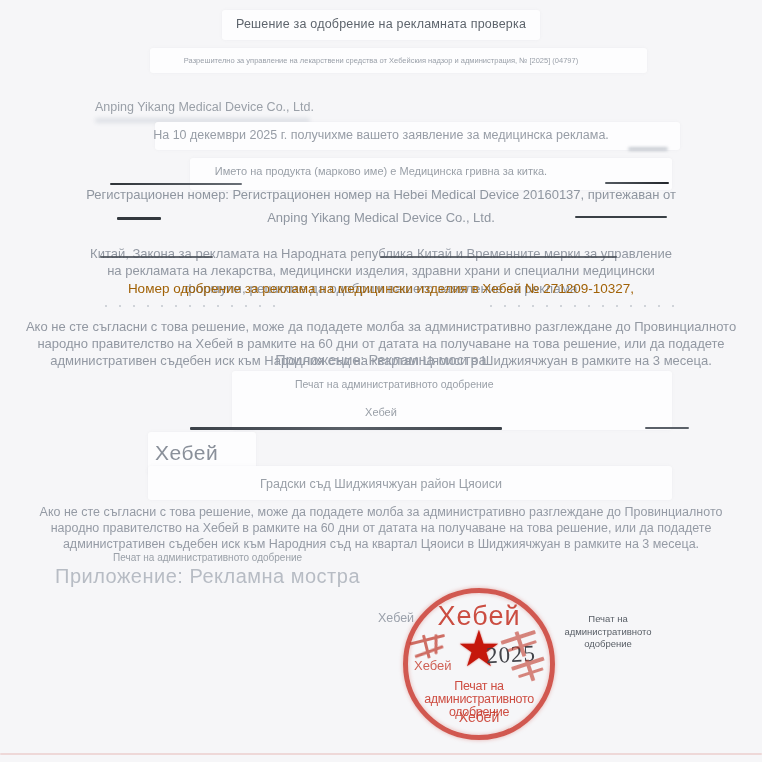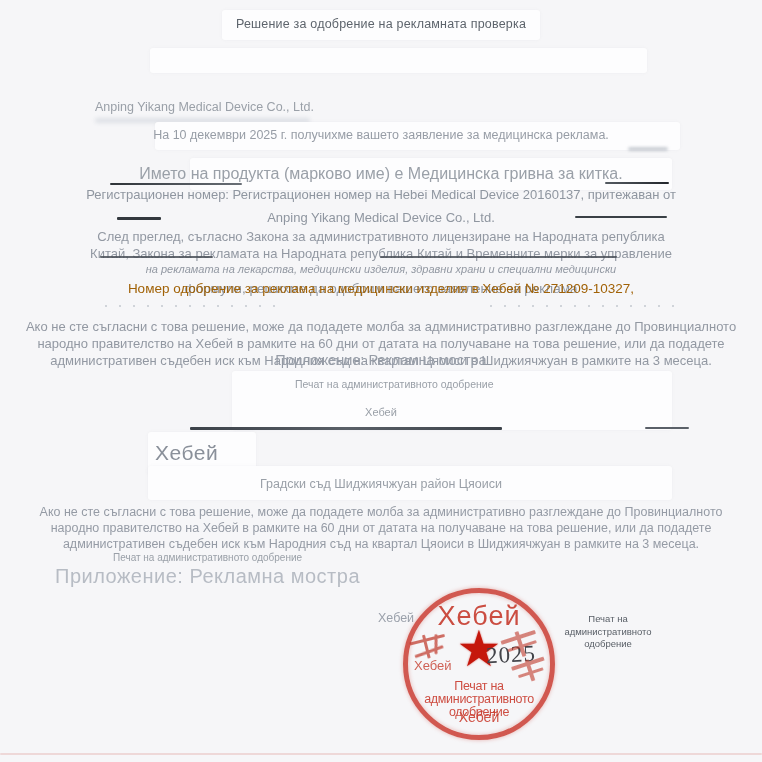--- a/index.html
+++ b/index.html
@@ -36,43 +36,43 @@
 </style>
 </head>
 <body>
 
 <div class="page">
 
   <div class="box" style="left:222px;top:10px;width:318px;height:30px;"></div>
   <div class="t c" style="top:17px;font-size:12.5px;color:#5d646c;letter-spacing:.2px;">Решение за одобрение на рекламната проверка</div>
 
   <div class="box" style="left:150px;top:48px;width:497px;height:25px;"></div>
+  <div class="t c" style="top:56px;font-size:7.5px;color:#9ba1aa;">Разрешително за управление на лекарствени средства от Хебейския надзор и администрация, № [2025] (04797)</div>
 
   <div class="t" style="left:95px;top:100px;font-size:12.5px;color:#9aa0a8;">Anping Yikang Medical Device Co., Ltd.</div>
   <div class="smudge" style="left:95px;top:118px;width:215px;height:5px;background:#aab3c0;opacity:.32;filter:blur(2px);"></div>
 
   <div class="box" style="left:155px;top:122px;width:525px;height:28px;"></div>
   <div class="t c" style="top:128px;font-size:12.5px;color:#979da6;">На 10 декември 2025 г. получихме вашето заявление за медицинска реклама.</div>
   <div class="smudge" style="left:628px;top:147px;width:40px;height:4px;background:#9aa2ad;opacity:.5;filter:blur(1.5px);"></div>
 
   <div class="box" style="left:190px;top:158px;width:482px;height:32px;"></div>
-  <div class="t c" style="top:165px;font-size:16px;color:#9aa0a8;">Името на продукта (марково име) е Медицинска гривна за китка.</div>
+  <div class="t c" style="top:165px;font-size:11px;color:#9aa0a8;">Името на продукта (марково име) е Медицинска гривна за китка.</div>
   <div class="ln" style="left:110px;top:183px;width:132px;height:2px;background:linear-gradient(90deg,#2e3338,#6a7077);"></div>
   <div class="ln" style="left:605px;top:182px;width:64px;height:2px;background:linear-gradient(90deg,#555b62,#23272c);"></div>
 
   <div class="t c" style="top:187px;font-size:13px;color:#8f96a0;">Регистрационен номер: Регистрационен номер на Hebei Medical Device 20160137, притежаван от</div>
   <div class="t c" style="top:210px;font-size:13px;color:#8f96a0;">Anping Yikang Medical Device Co., Ltd.</div>
   <div class="ln" style="left:117px;top:217px;width:44px;height:2.5px;background:#33383e;"></div>
   <div class="ln" style="left:575px;top:216px;width:92px;height:2px;background:#3a4046;"></div>
 
-  <div class="t c" style="top:229px;font-size:13px;color:#9298a2;">След преглед, съгласно Закона за административното лицензиране на Народната република</div>
   <div class="t c" style="top:246px;font-size:13px;color:#9298a2;">Китай, Закона за рекламата на Народната република Китай и Временните мерки за управление</div>
   <div class="ln" style="left:100px;top:256px;width:113px;height:1.8px;background:#4a5058;opacity:.85;"></div>
   <div class="ln" style="left:380px;top:256px;width:237px;height:1.8px;background:#4a5058;opacity:.85;"></div>
-  <div class="t c" style="top:263px;font-size:11px;color:#9298a2;font-style:italic;">на рекламата на лекарства, медицински изделия, здравни храни и специални медицински</div>
+  <div class="t c" style="top:263px;font-size:13px;color:#9298a2;">на рекламата на лекарства, медицински изделия, здравни храни и специални медицински</div>
 
   <div class="t c" style="top:281px;font-size:13.5px;color:#8f96a0;">формули, решихме да одобрим вашето заявление за реклама</div>
   <div class="t c" style="top:281px;font-size:13.5px;color:#a16207;">Номер одобрение за реклама на медицински изделия в Хебей № 271209-10327,</div>
   <div class="dots" style="left:105px;top:305px;width:175px;"></div>
   <div class="dots" style="left:490px;top:305px;width:190px;"></div>
 
   <div class="t c" style="top:319px;font-size:13px;color:#9298a2;">Ако не сте съгласни с това решение, може да подадете молба за административно разглеждане до Провинциалното</div>
   <div class="t c" style="top:336px;font-size:13px;color:#9298a2;">народно правителство на Хебей в рамките на 60 дни от датата на получаване на това решение, или да подадете</div>
   <div class="t c" style="top:353px;font-size:13px;color:#9298a2;">административен съдебен иск към Народния съд на квартал Цяоиси в Шиджиячжуан в рамките на 3 месеца.</div>
   <div class="t c" style="top:352px;font-size:14.5px;color:#979da7;">Приложение: Рекламна мостра</div>

